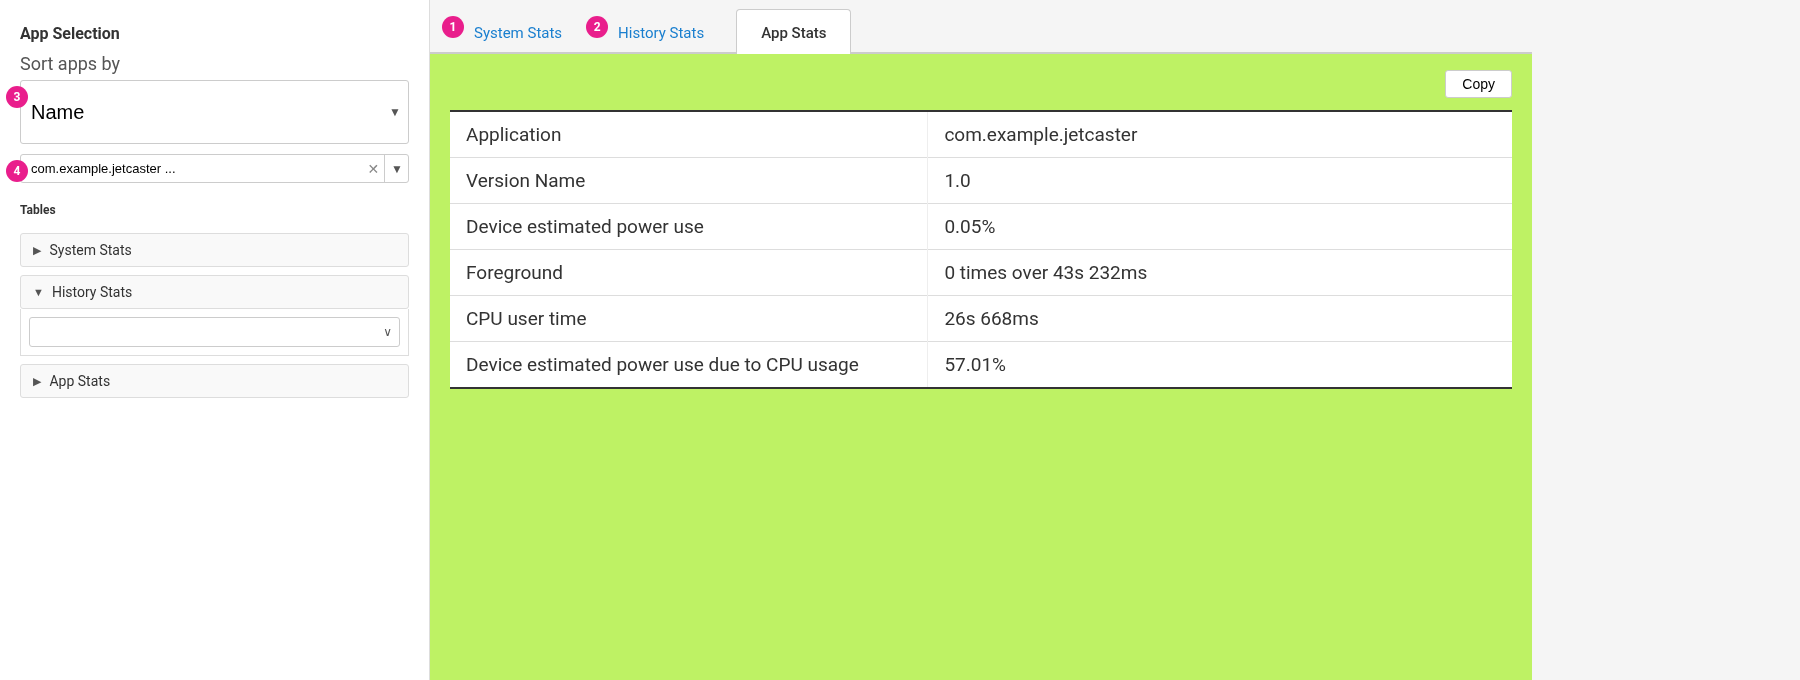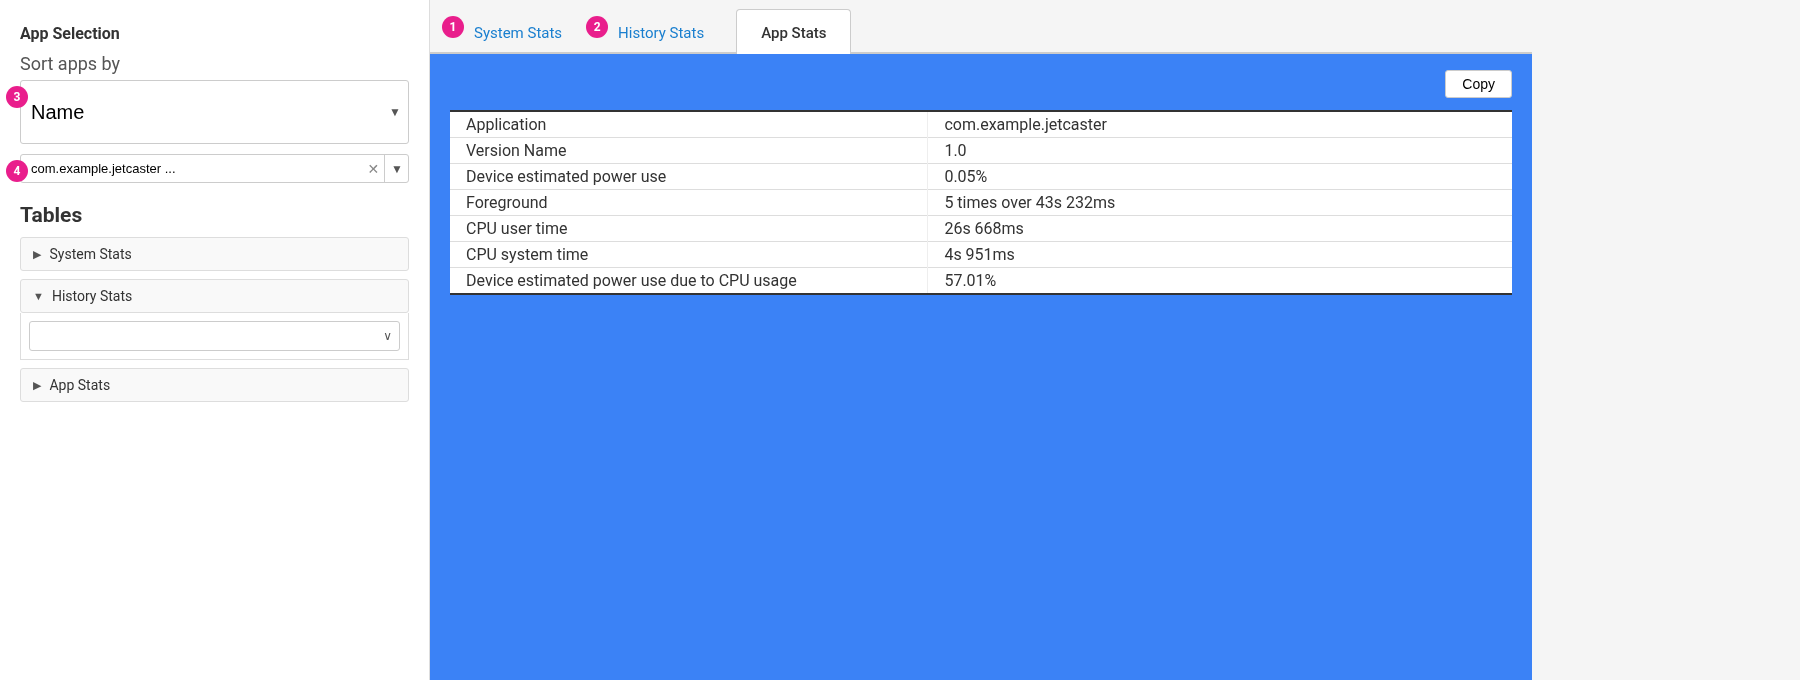--- a/index.html
+++ b/index.html
@@ -91,22 +91,22 @@
       cursor: pointer;
       color: #555;
       font-size: 12px;
       border-left: 1px solid #ccc;
       height: 100%;
       display: flex;
       align-items: center;
     }
     .tables-title {
       font-weight: 700;
-      font-size: 21px;
-      margin-bottom: 10px;
+      font-size: 12px;
+      margin-bottom: 16px;
     }
     .table-group {
       margin-bottom: 8px;
     }
     .table-group-header {
       display: flex;
       align-items: center;
       padding: 8px 12px;
       border: 1px solid #ddd;
       border-radius: 3px;
@@ -213,21 +213,21 @@
     }
     .tab-badge {
       position: absolute;
       top: 2px;
       left: -4px;
     }
     
     .content {
       flex: 1;
       padding: 16px 20px;
-      background: #3b82f6;
+      background: #bef264;
     }
     .copy-row {
       display: flex;
       justify-content: flex-end;
       margin-bottom: 12px;
     }
     .copy-btn {
       padding: 5px 16px;
       border: 1px solid #ccc;
       border-radius: 3px;
@@ -242,22 +242,22 @@
       border-top: 2px solid #333;
       border-bottom: 2px solid #333;
     }
     .stats-table tr {
       border-bottom: 1px solid #ddd;
     }
     .stats-table tr:last-child {
       border-bottom: none;
     }
     .stats-table td {
-      padding: 3px 16px;
-      font-size: 16px;
+      padding: 11px 16px;
+      font-size: 19px;
       color: #333;
       background: #fff;
     }
     .stats-table td:first-child {
       width: 45%;
       border-right: 1px solid #eee;
     }
     .stats-table td:last-child {
       width: 55%;
     }
@@ -361,31 +361,27 @@
             <tr>
               <td>Version Name</td>
               <td>1.0</td>
             </tr>
             <tr>
               <td>Device estimated power use</td>
               <td>0.05%</td>
             </tr>
             <tr>
               <td>Foreground</td>
-              <td>5 times over 43s 232ms</td>
+              <td>0 times over 43s 232ms</td>
             </tr>
             <tr>
               <td>CPU user time</td>
               <td>26s 668ms</td>
             </tr>
             <tr>
-              <td>CPU system time</td>
-              <td>4s 951ms</td>
-            </tr>
-            <tr>
               <td>Device estimated power use due to CPU usage</td>
               <td>57.01%</td>
             </tr>
           </tbody>
       </table>
     </div>
   </div>
 </div>
 
 </body></html>

